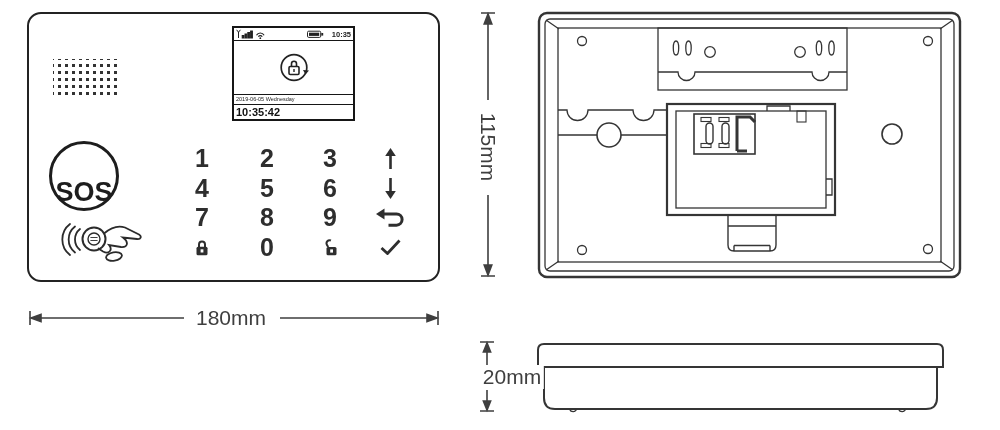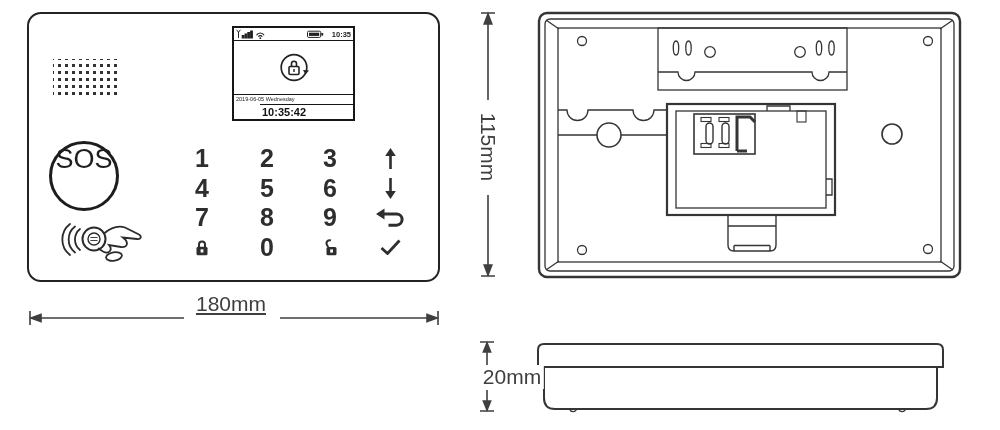--- a/index.html
+++ b/index.html
@@ -14,24 +14,24 @@
           background-size:7px 7px;background-position:3px 3px;}
   .screen{position:absolute;left:203px;top:12px;width:123px;height:95px;
           box-sizing:border-box;border:2px solid #161616;background:#fff;}
   .sbar{display:flex;justify-content:space-between;align-items:center;height:12px;
         border-bottom:1.5px solid #161616;padding:0 2px;}
   .sright{display:flex;align-items:center;gap:8px;font-size:7.5px;font-weight:700;color:#222;}
   .smain{height:53px;display:flex;align-items:center;justify-content:center;}
   .sdate{height:9px;line-height:9px;border-top:1.5px solid #161616;font-size:5.5px;
          color:#222;padding-left:2px;white-space:nowrap;overflow:hidden;}
   .stime{height:14px;line-height:14px;border-top:1.5px solid #161616;font-size:11px;
-         font-weight:700;color:#111;padding-left:2px;margin-left:26px;}
+         font-weight:700;color:#111;padding-left:2px;}
   .sos{position:absolute;left:20px;top:127px;width:70px;height:70px;box-sizing:border-box;
-       border:3.2px solid #1d1d1d;border-radius:50%;display:flex;align-items:flex-start;
-       justify-content:center;font-size:27px;font-weight:400;color:#1d1d1d;letter-spacing:0;}
+       border:3.2px solid #1d1d1d;border-radius:50%;display:flex;align-items:flex-end;
+       justify-content:center;font-size:27px;font-weight:700;color:#1d1d1d;letter-spacing:0;}
   .rfid{position:absolute;left:25px;top:206px;}
   .keypad{position:absolute;left:141px;top:130px;display:grid;
           grid-template-columns:64px 66px 60px 60px;grid-auto-rows:29.5px;}
   .key{display:flex;align-items:center;justify-content:center;
        font-size:25px;font-weight:700;color:#2e2e2e;}
   
   .dim{position:absolute;font-size:21px;color:#3f3f3f;white-space:nowrap;background:#fff;
        transform:translate(-50%,-50%);padding:0 3px;}
   .dimh{transform:translate(-50%,-50%) rotate(90deg);}
   
@@ -221,16 +221,16 @@
         </svg>
       </div>
       <div class="key">
         <svg width="21" height="16" viewBox="0 0 21 16">
           <polyline points="1.5,9 7.5,14.5 19.5,1.5" fill="none" stroke="#2e2e2e" stroke-width="2.8"></polyline>
         </svg>
       </div>
     </div>
   </div>
 
-  <div class="dim" style="left:231px;top:304px;text-decoration:underline;">180mm</div>
+  <div class="dim" style="left:231px;top:318px;">180mm</div>
   <div class="dim dimh" style="left:488px;top:147px;">115mm</div>
   <div class="dim" style="left:488px;top:377px;margin-left:24px;">20mm</div>
 </div>
 
 </body></html>

